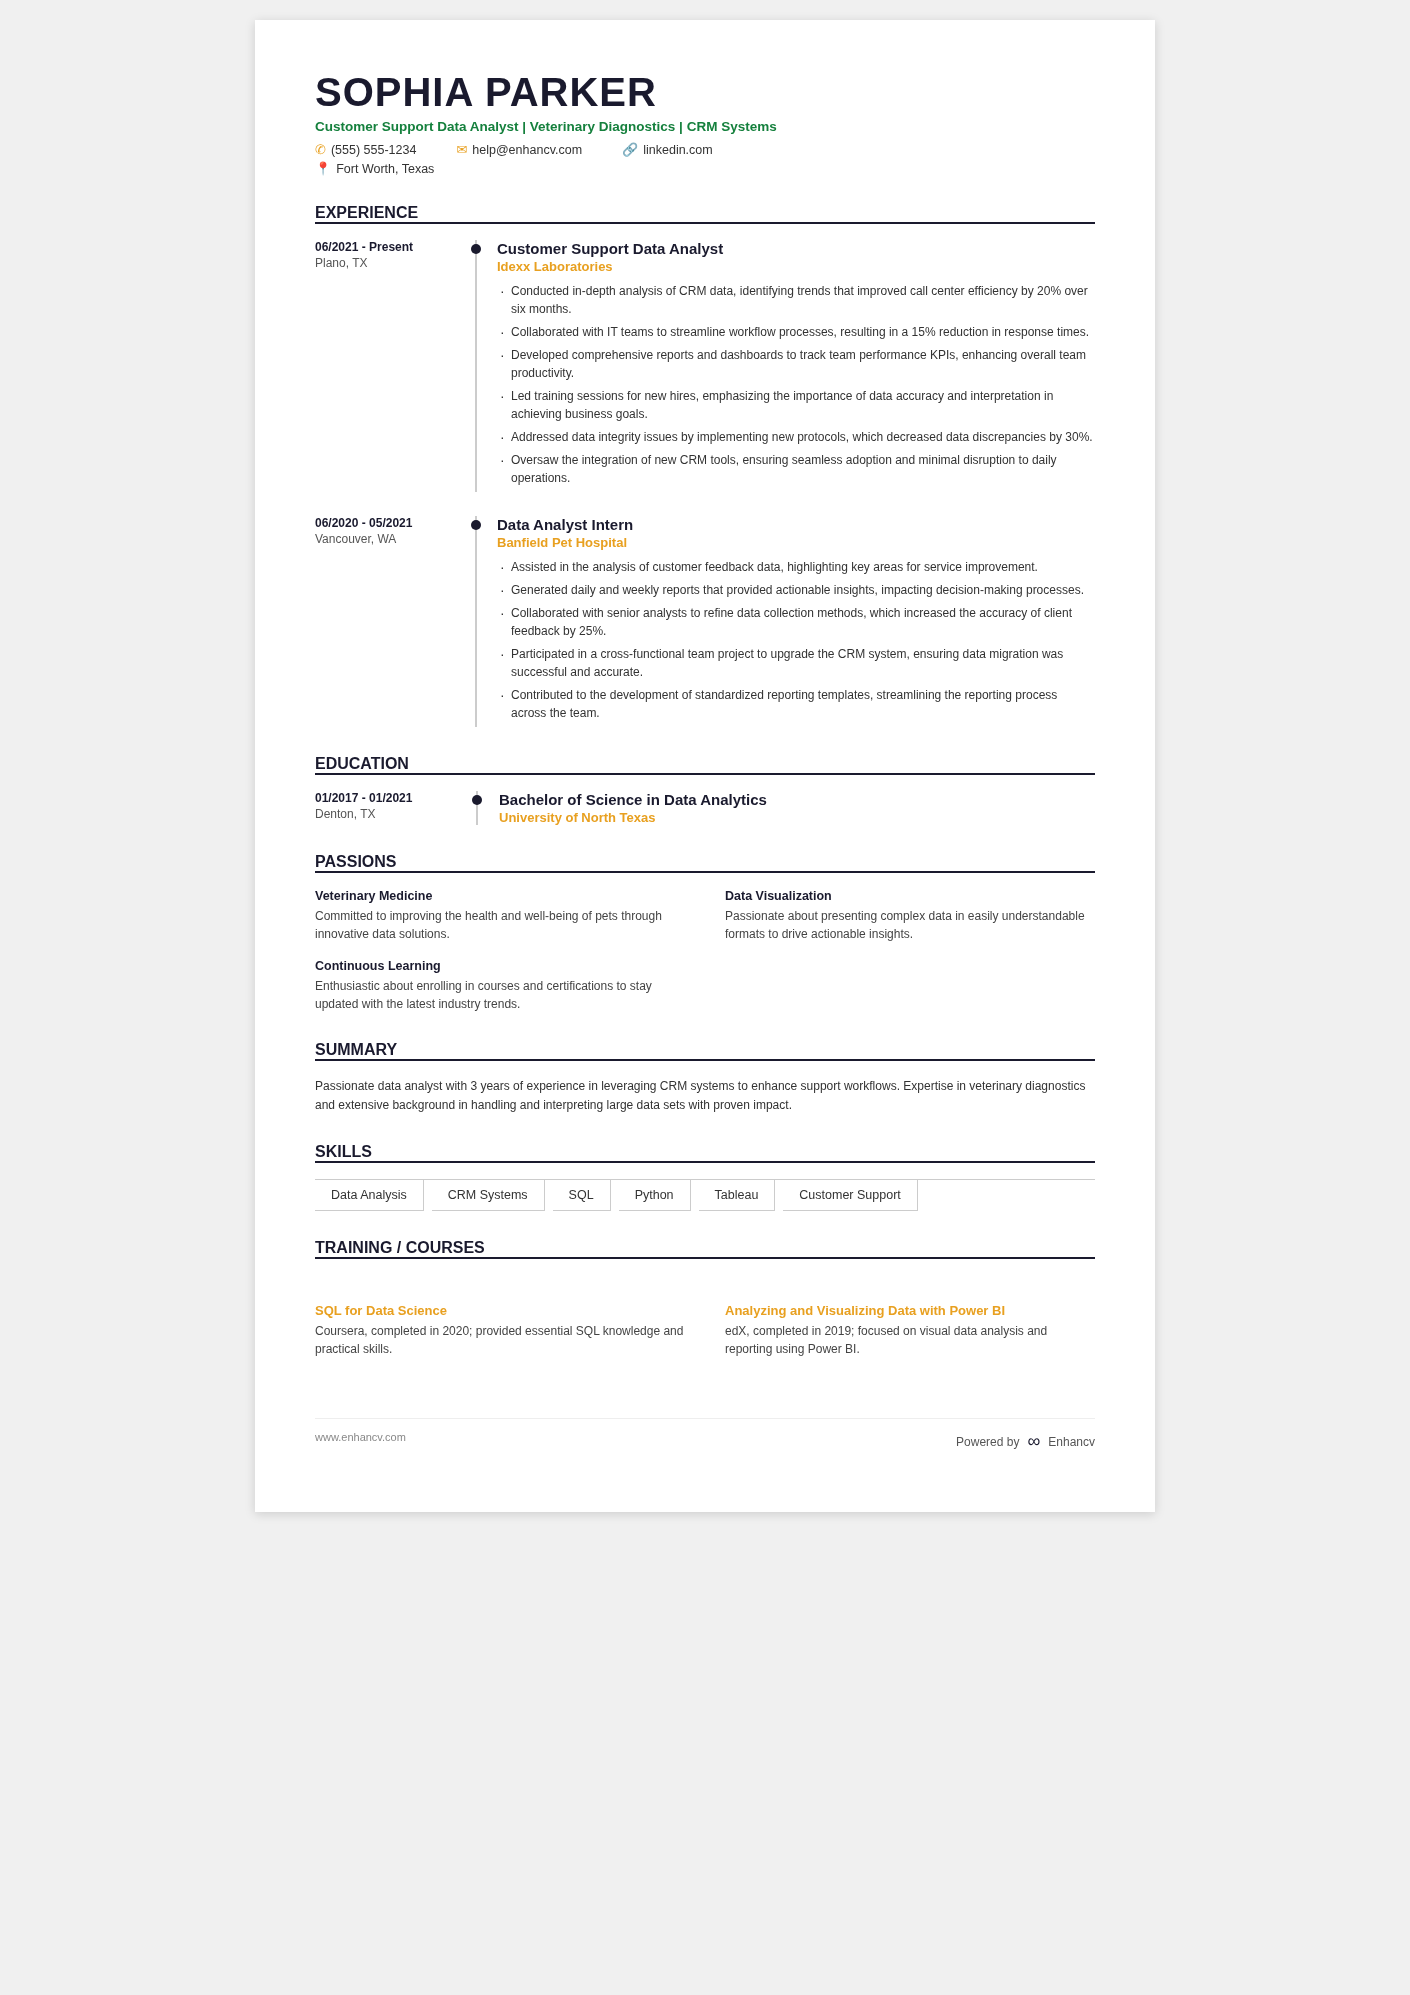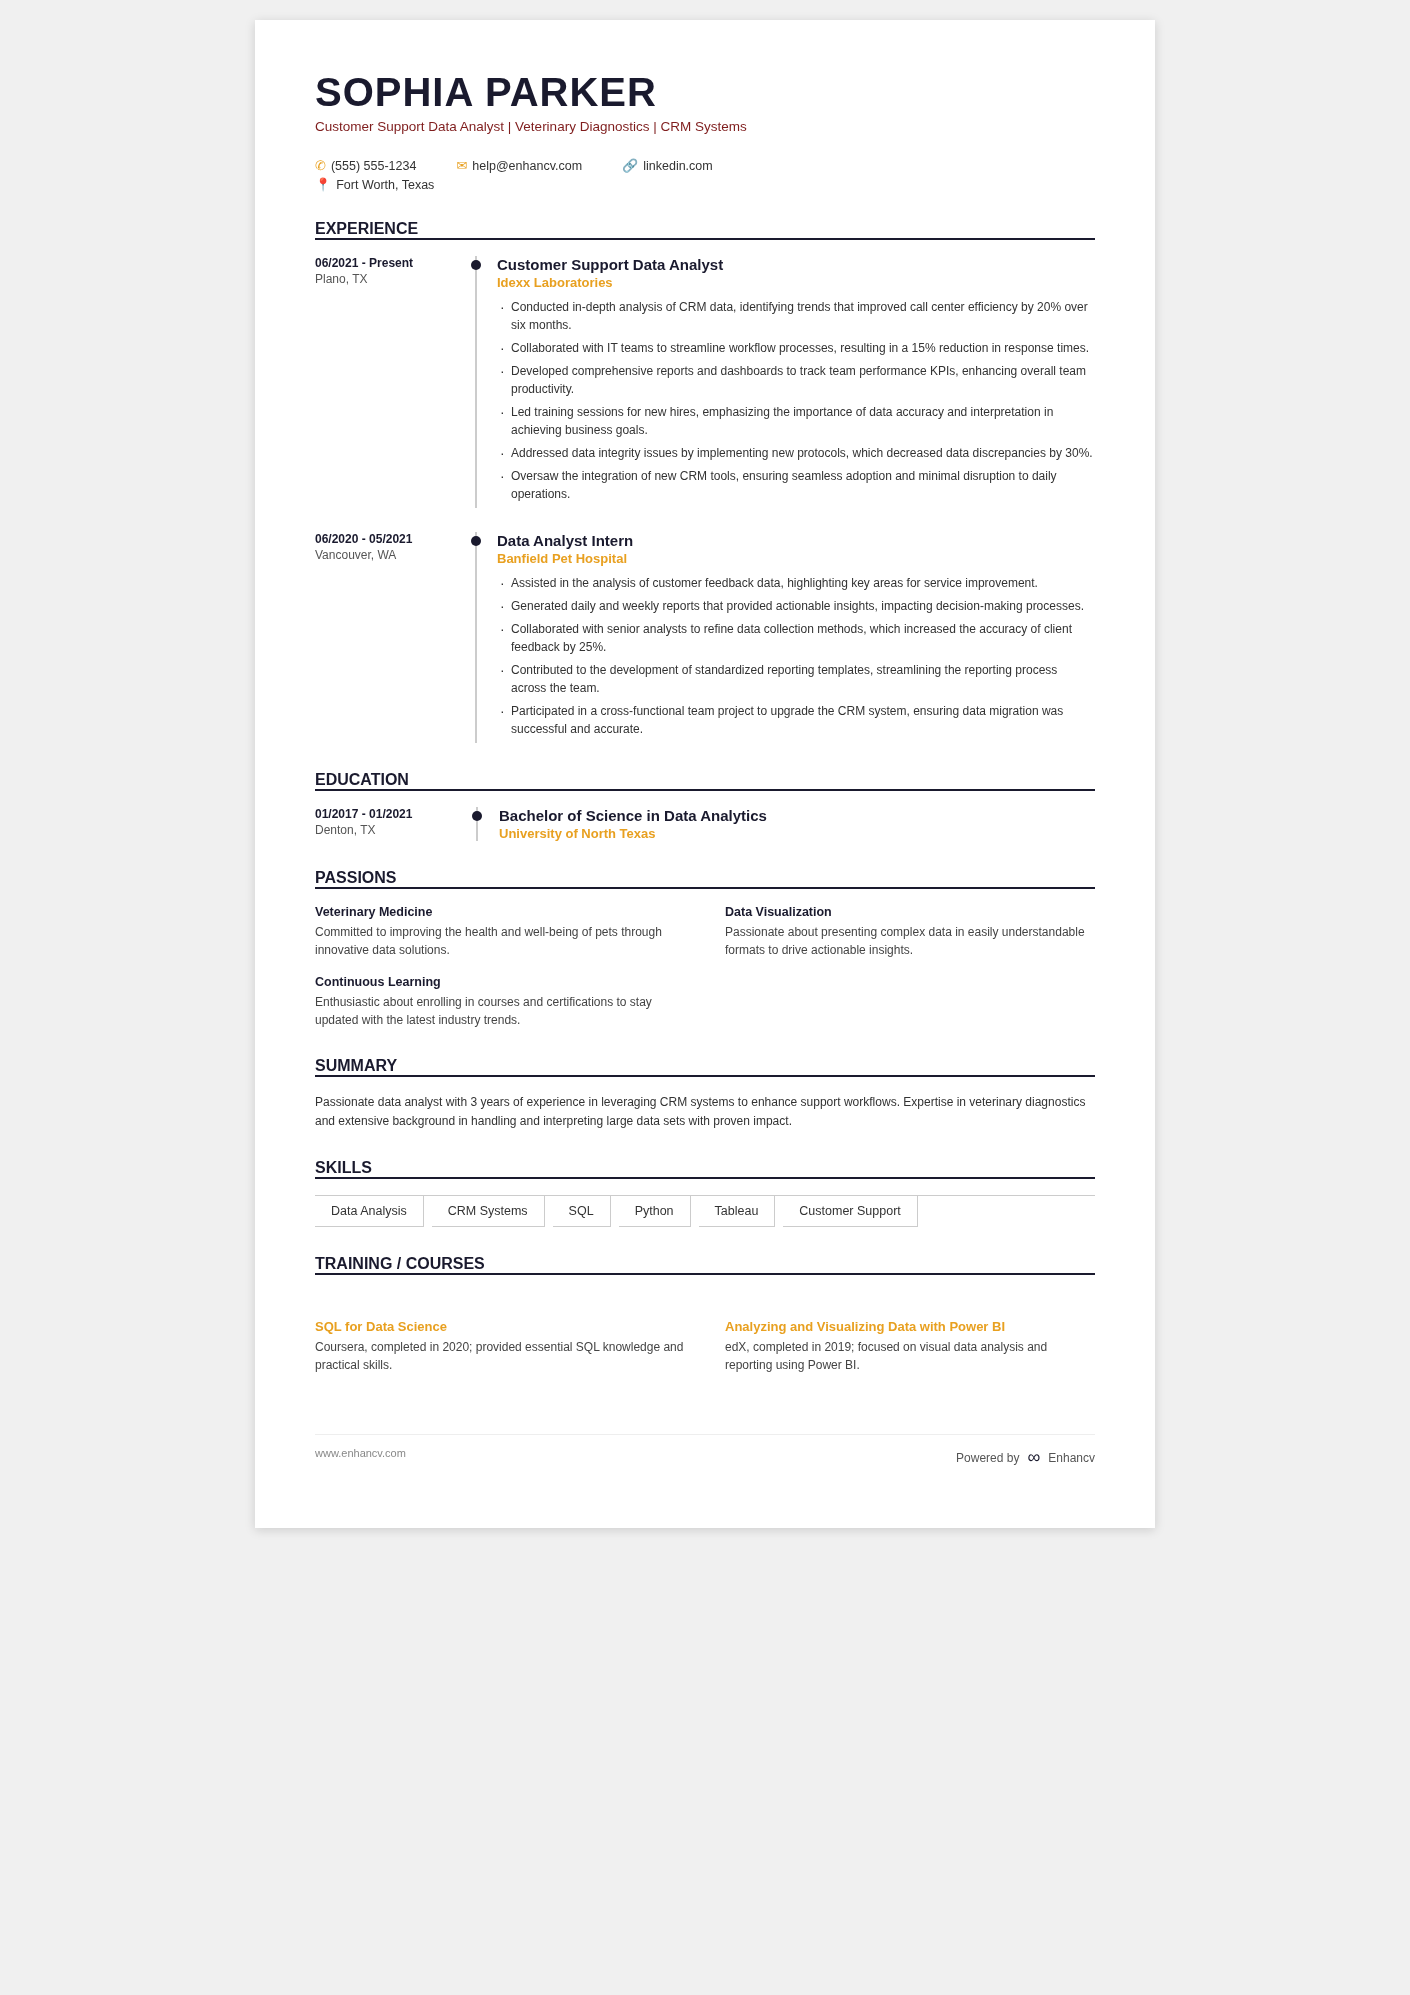--- a/index.html
+++ b/index.html
@@ -22,23 +22,23 @@
     .header-name {
       font-size: 40px;
       font-weight: 900;
       color: #1a1a2e;
       letter-spacing: 1px;
       text-transform: uppercase;
       margin-bottom: 4px;
     }
     .header-title {
       font-size: 13.5px;
-      font-weight: 400;
-      color: #7f1d1d;
-      margin-bottom: 24px;
+      font-weight: 700;
+      color: #15803d;
+      margin-bottom: 8px;
     }
     .contact-row {
       display: flex;
       gap: 40px;
       font-size: 12.5px;
       color: #333;
       margin-bottom: 4px;
     }
     .contact-item {
       display: flex;
@@ -332,22 +332,22 @@
       <div class="exp-divider">
         <div class="exp-dot"></div>
       </div>
       <div class="exp-right">
         <div class="exp-job-title">Data Analyst Intern</div>
         <div class="exp-company">Banfield Pet Hospital</div>
         <ul class="exp-bullets">
           <li>Assisted in the analysis of customer feedback data, highlighting key areas for service improvement.</li>
           <li>Generated daily and weekly reports that provided actionable insights, impacting decision-making processes.</li>
           <li>Collaborated with senior analysts to refine data collection methods, which increased the accuracy of client feedback by 25%.</li>
+          <li>Participated in a cross-functional team project to upgrade the CRM system, ensuring data migration was successful and accurate.</li>
           <li>Contributed to the development of standardized reporting templates, streamlining the reporting process across the team.</li>
-          <li>Participated in a cross-functional team project to upgrade the CRM system, ensuring data migration was successful and accurate.</li>
         </ul>
       </div>
     </div>
   </div>
 
   <div class="section">
     <div class="section-title">EDUCATION</div>
     <div class="edu-item">
       <div class="edu-left">
         <div class="edu-date">01/2017 - 01/2021</div>

